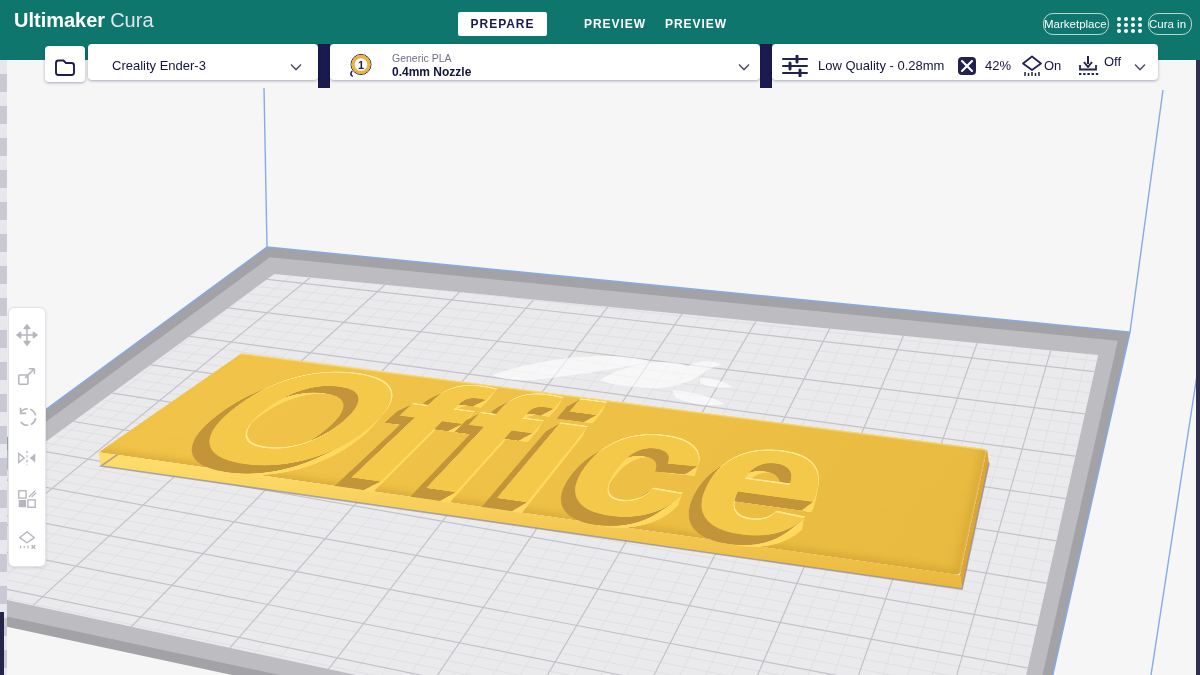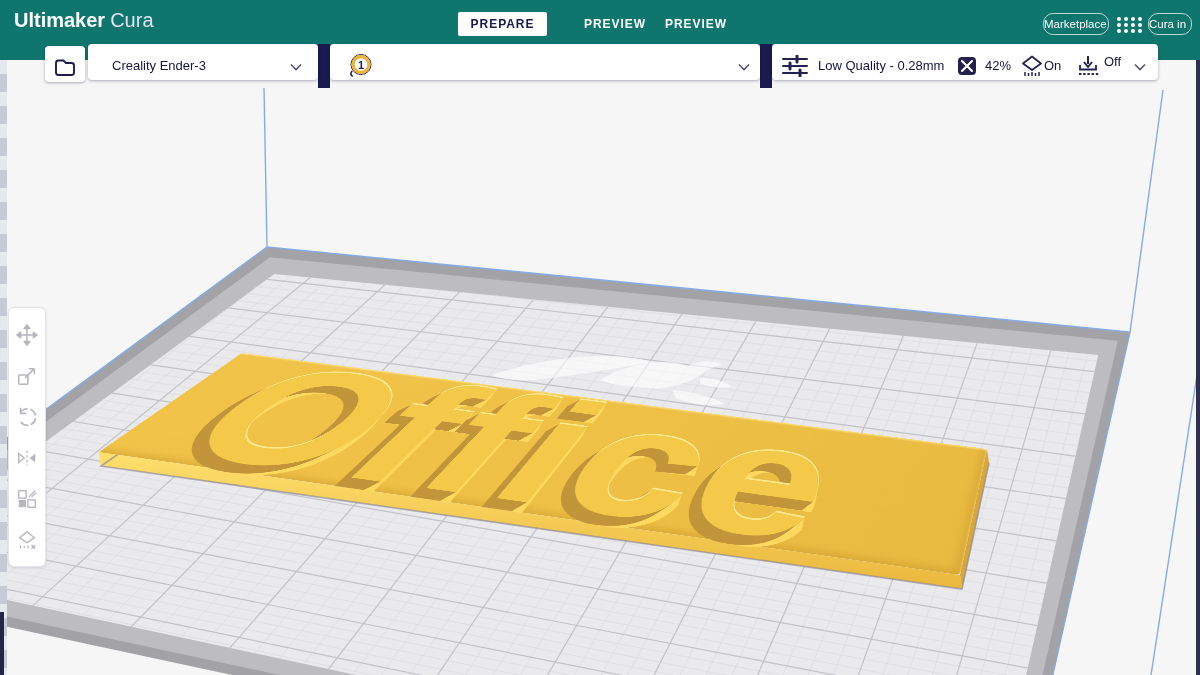--- a/index.html
+++ b/index.html
@@ -241,20 +241,24 @@
   </svg>
 </div>
 
 <div class="card" style="left:330px;width:430px">
   <svg width="30" height="30" viewBox="0 0 30 30" style="position:absolute;left:16px;top:7px">
     <circle cx="15" cy="13.5" r="10" fill="#ffffff" stroke="#1d1c4e" stroke-width="1"></circle>
     <circle cx="15" cy="13.5" r="8" fill="#ffffff" stroke="#edb23c" stroke-width="3.4"></circle>
     <path d="M6.2 20 q-3 3.5 0.6 5.4" fill="none" stroke="#1d1c4e" stroke-width="1.6"></path>
     <text x="15" y="17.5" text-anchor="middle" font-size="11" font-weight="bold" font-family="Liberation Sans, sans-serif" fill="#1d1c4e">1</text>
   </svg>
+  <div style="position:absolute;left:62px;top:0;height:44px;width:300px">
+    <div class="mat-small">Generic PLA</div>
+    <div class="mat-big">0.4mm Nozzle</div>
+  </div>
   <svg class="chev" style="left:408px" width="12" height="8" viewBox="0 0 12 8">
     <polyline points="1,1.5 6,6.5 11,1.5" fill="none" stroke="#565670" stroke-width="1.6"></polyline>
   </svg>
 </div>
 
 <div class="card" style="left:772px;width:386px">
   <svg width="26" height="22" viewBox="0 0 26 22" style="position:absolute;left:10px;top:11px">
     <g stroke="#23224e" stroke-width="2" stroke-linecap="round">
       <line x1="1" y1="4" x2="25" y2="4"></line>
         <line x1="1" y1="11" x2="25" y2="11"></line>

